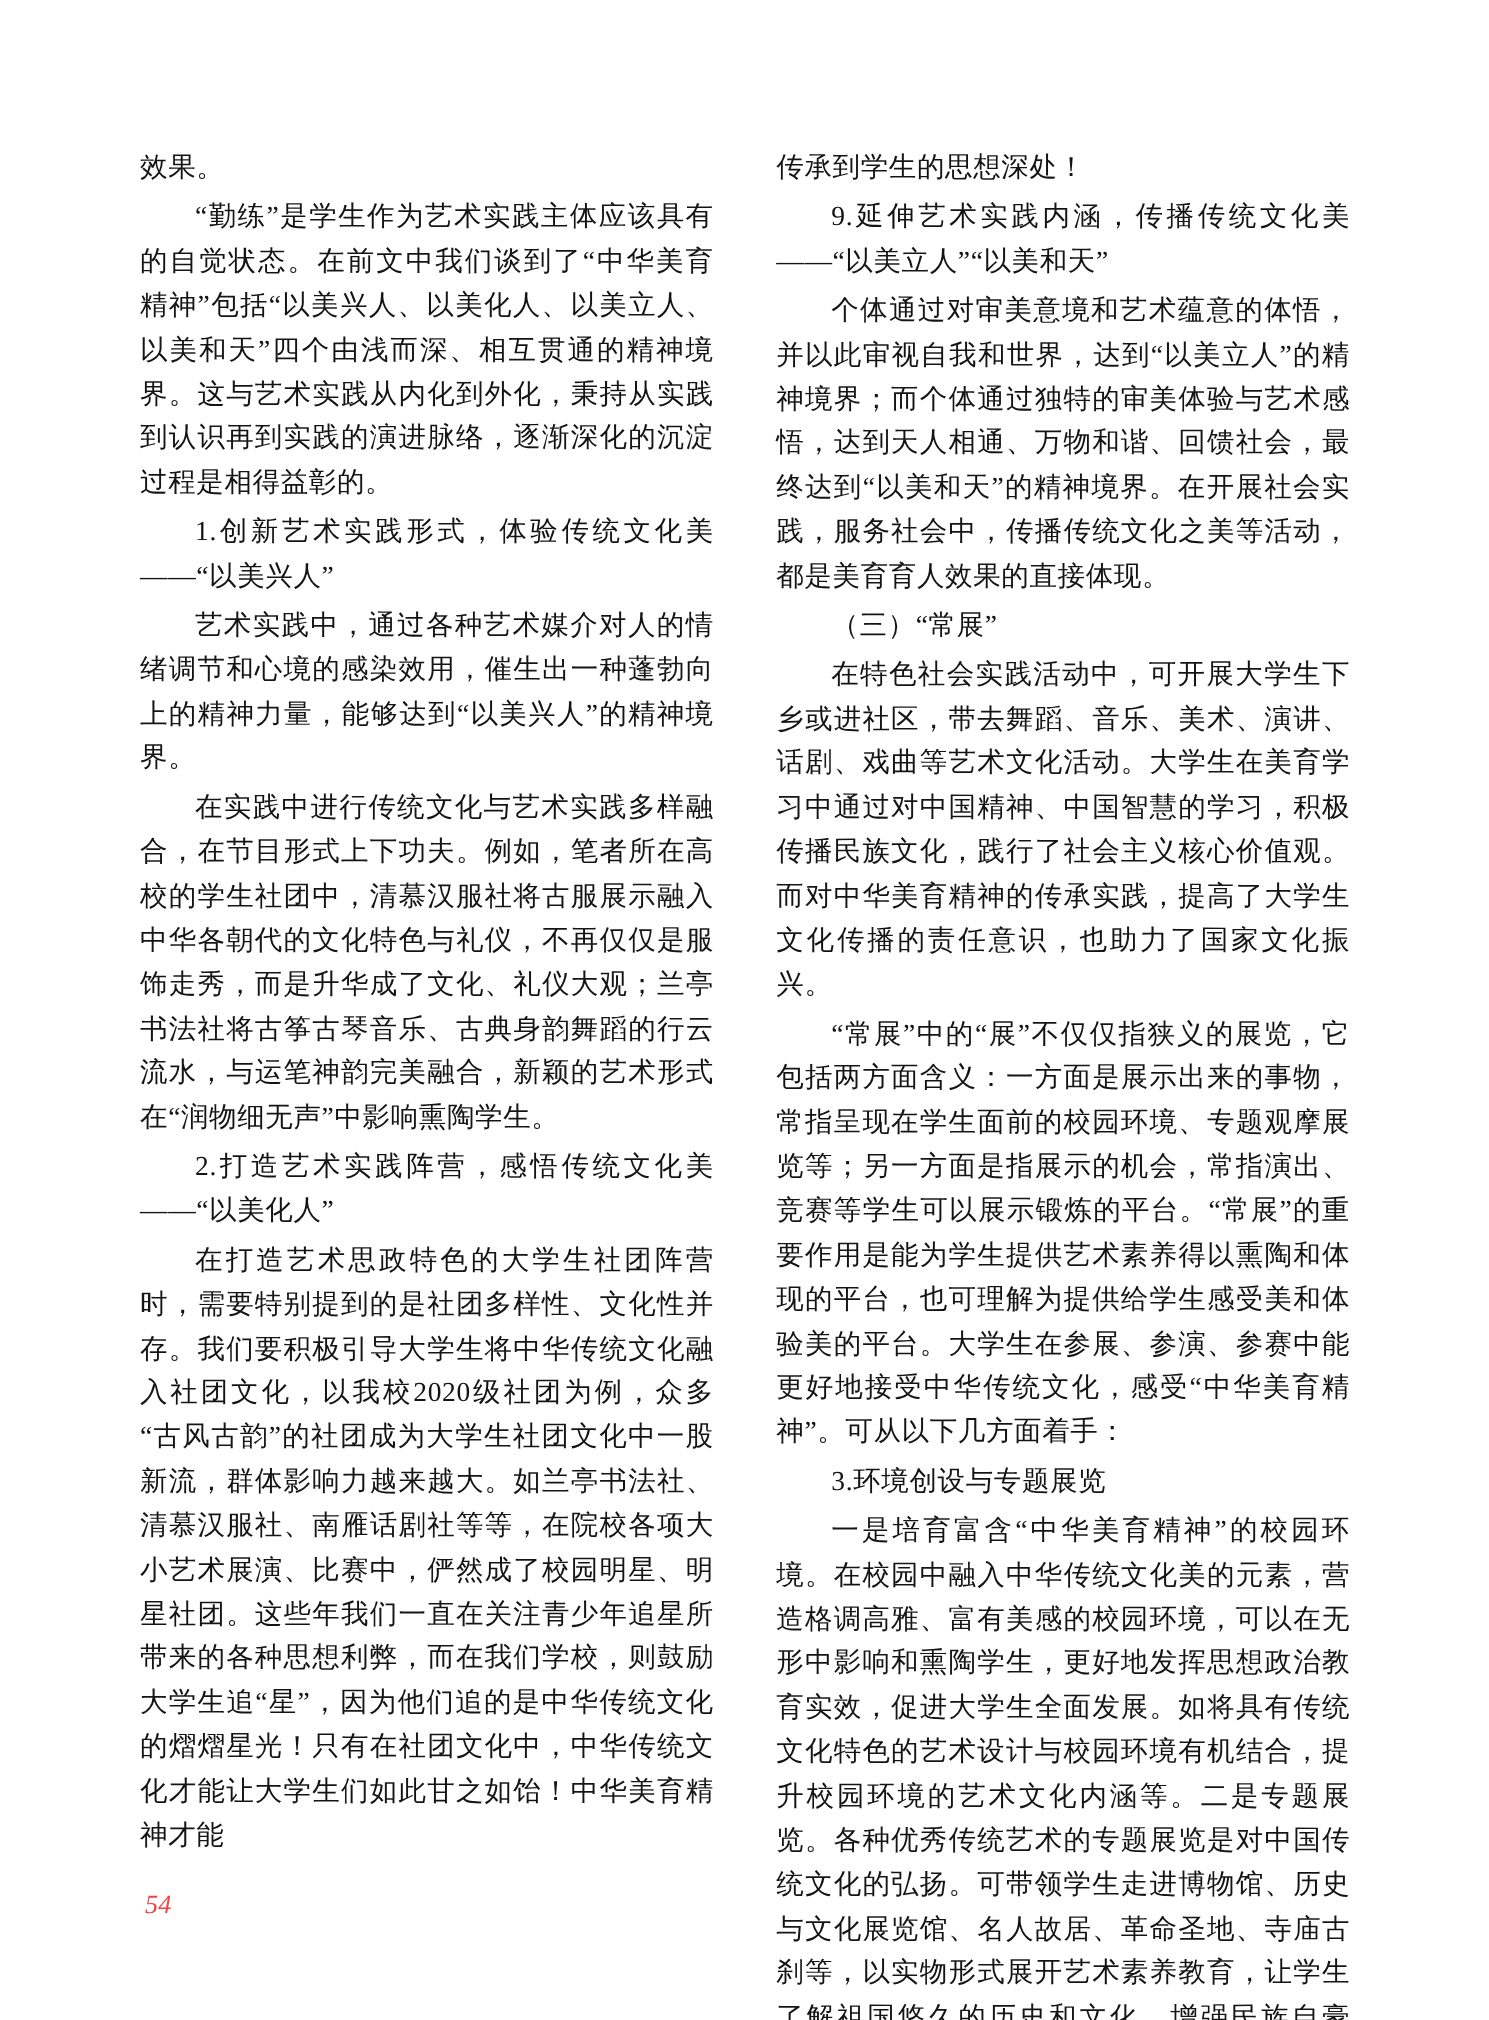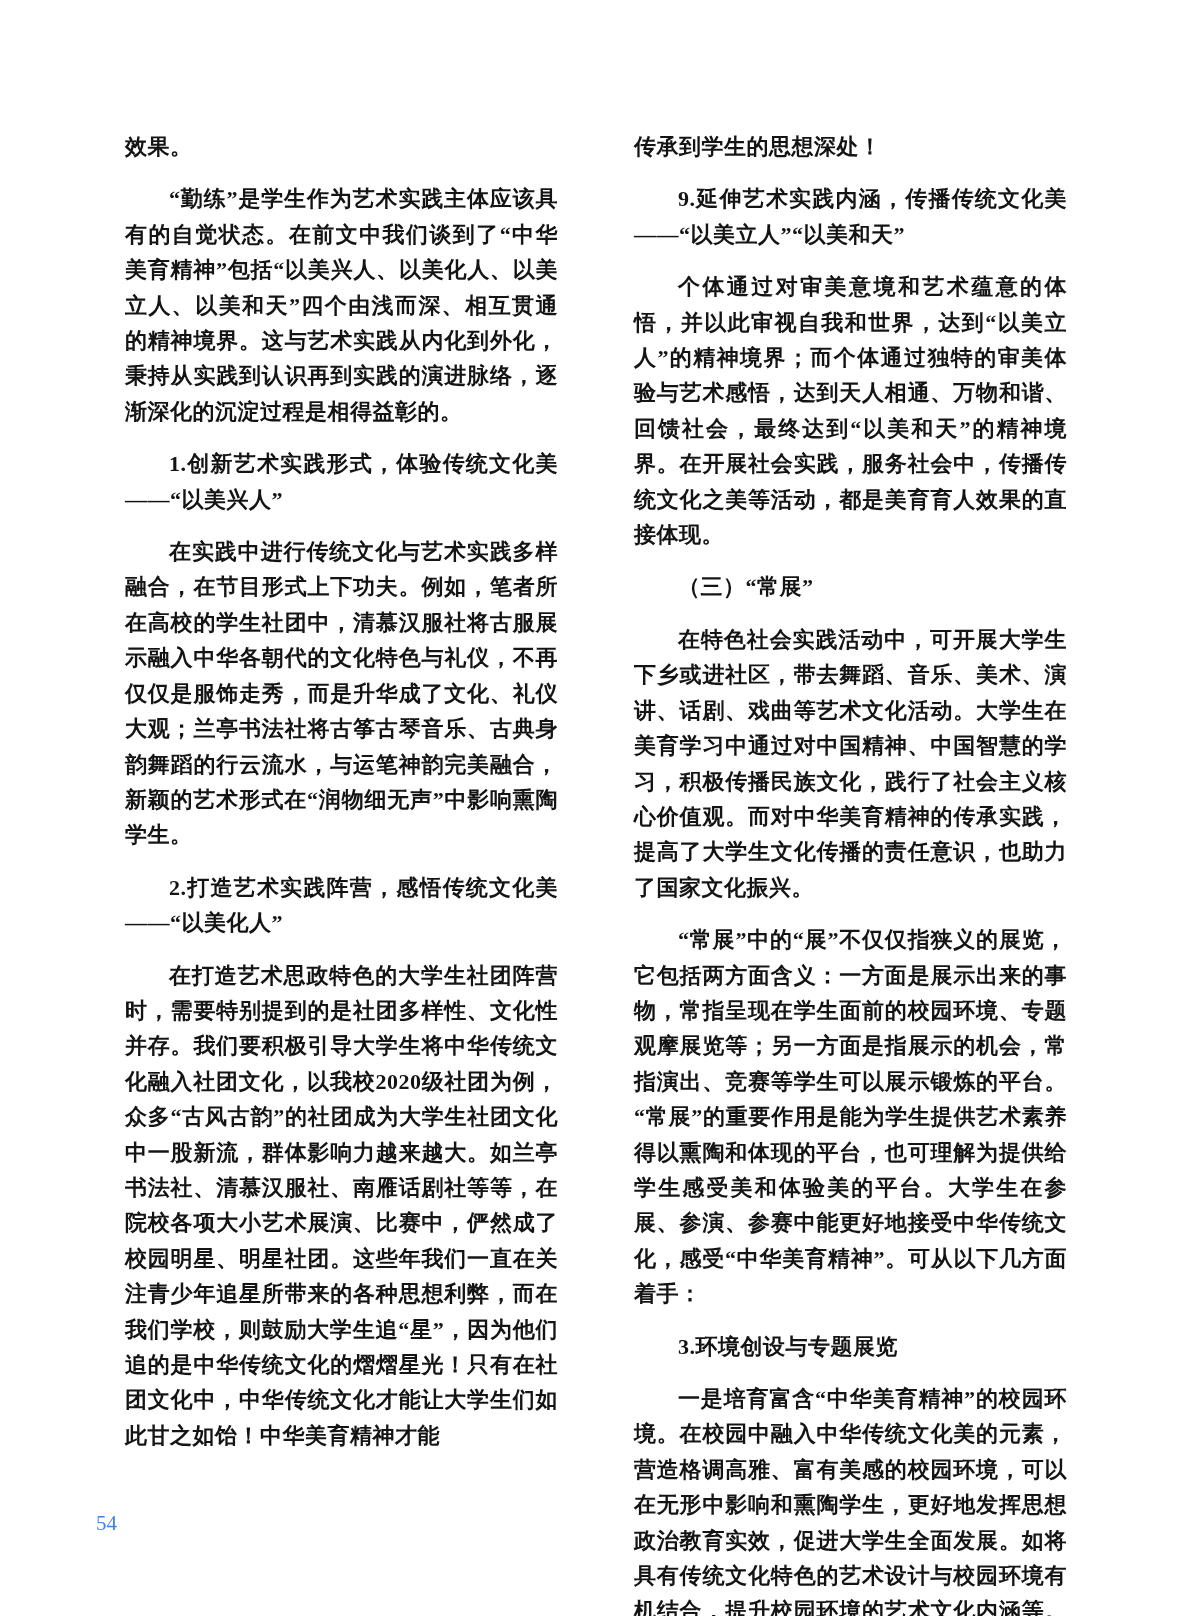--- a/index.html
+++ b/index.html
@@ -22,53 +22,54 @@
     top: 112px;
     width: 977px;
     display: flex;
     gap: 42px;
   }
   .col {
     width: 467px;
     flex: 0 0 467px;
   }
   .para {
-    margin: 17px;
+    margin: 4px;
     padding: 0;
     font-size: 22px;
     line-height: 35.4px;
     text-align: justify;
     text-justify: inter-ideograph;
     text-indent: 2em;
     letter-spacing: 0.5px;
     word-break: break-all;
-    font-weight: bold;
   }
   .para.no-indent {
     text-indent: 0;
   }
   .page-number {
     position: absolute;
-    left: 96px;
+    left: 116px;
     top: 1508px;
     font-size: 21px;
     line-height: 30px;
-    color: #3b82f6;
+    color: #ef4444;
+    font-style: italic;
   }
 </style>
 </head>
 <body>
 
 <div class="page">
   <div class="columns">
 
     <div class="col">
       <p class="para no-indent">效果。</p>
       <p class="para">“勤练”是学生作为艺术实践主体应该具有的自觉状态。在前文中我们谈到了“中华美育精神”包括“以美兴人、以美化人、以美立人、以美和天”四个由浅而深、相互贯通的精神境界。这与艺术实践从内化到外化，秉持从实践到认识再到实践的演进脉络，逐渐深化的沉淀过程是相得益彰的。</p>
       <p class="para">1.创新艺术实践形式，体验传统文化美——“以美兴人”</p>
+      <p class="para">艺术实践中，通过各种艺术媒介对人的情绪调节和心境的感染效用，催生出一种蓬勃向上的精神力量，能够达到“以美兴人”的精神境界。</p>
       <p class="para">在实践中进行传统文化与艺术实践多样融合，在节目形式上下功夫。例如，笔者所在高校的学生社团中，清慕汉服社将古服展示融入中华各朝代的文化特色与礼仪，不再仅仅是服饰走秀，而是升华成了文化、礼仪大观；兰亭书法社将古筝古琴音乐、古典身韵舞蹈的行云流水，与运笔神韵完美融合，新颖的艺术形式在“润物细无声”中影响熏陶学生。</p>
       <p class="para">2.打造艺术实践阵营，感悟传统文化美——“以美化人”</p>
       <p class="para">在打造艺术思政特色的大学生社团阵营时，需要特别提到的是社团多样性、文化性并存。我们要积极引导大学生将中华传统文化融入社团文化，以我校2020级社团为例，众多“古风古韵”的社团成为大学生社团文化中一股新流，群体影响力越来越大。如兰亭书法社、清慕汉服社、南雁话剧社等等，在院校各项大小艺术展演、比赛中，俨然成了校园明星、明星社团。这些年我们一直在关注青少年追星所带来的各种思想利弊，而在我们学校，则鼓励大学生追“星”，因为他们追的是中华传统文化的熠熠星光！只有在社团文化中，中华传统文化才能让大学生们如此甘之如饴！中华美育精神才能</p>
     </div>
 
     <div class="col">
       <p class="para no-indent">传承到学生的思想深处！</p>
       <p class="para">9.延伸艺术实践内涵，传播传统文化美——“以美立人”“以美和天”</p>
       <p class="para">个体通过对审美意境和艺术蕴意的体悟，并以此审视自我和世界，达到“以美立人”的精神境界；而个体通过独特的审美体验与艺术感悟，达到天人相通、万物和谐、回馈社会，最终达到“以美和天”的精神境界。在开展社会实践，服务社会中，传播传统文化之美等活动，都是美育育人效果的直接体现。</p>
       <p class="para">（三）“常展”</p>

